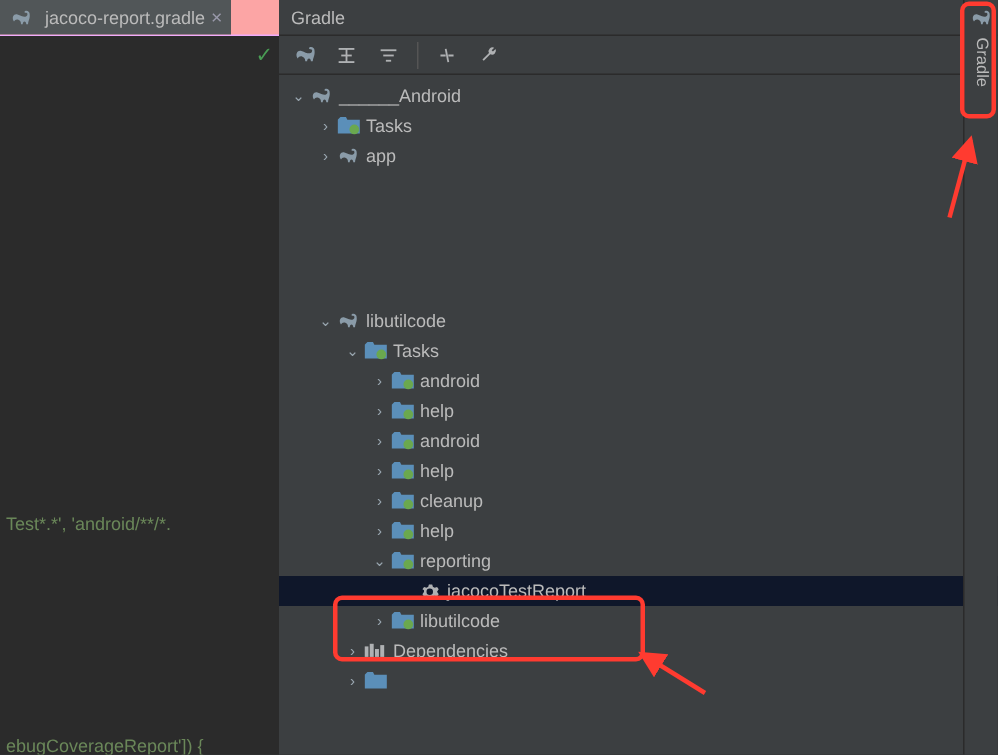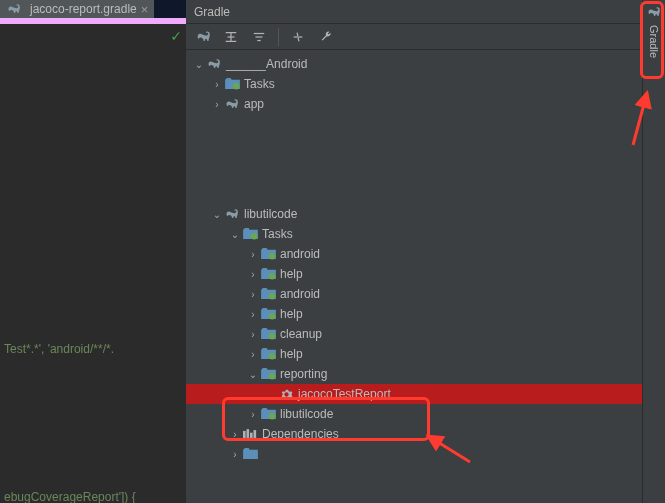--- a/index.html
+++ b/index.html
@@ -1,19 +1,19 @@
 <!DOCTYPE html>
 <html><head>
 <meta charset="utf-8">
 <style>
   * { margin:0; padding:0; box-sizing:border-box; font-family:"Segoe UI",Arial,sans-serif; font-size:12px; }
   body { width:665px; height:503px; background:#2b2b2b; color:#bbbbbb; overflow:hidden; position:relative; }
   .root { display:flex; height:100%; }
   .editor { width:186px; background:#2b2b2b; position:relative; display:flex; flex-direction:column; }
-  .tabs { height:24px; background:#0f172a; display:flex; align-items:center; border-bottom:6px solid #f0abfc;text-align:right; }
+  .tabs { height:24px; background:#fca5a5; display:flex; align-items:center; border-bottom:1px solid #f0abfc;text-align:right; }
   .tab { display:flex; align-items:center; gap:4px; padding:0 6px; height:100%; background:#515658; color:#bbbbbb; }
   .tab .tlabel { color:#bbbbbb; }
   .tab-x { color:#99a; font-size:13px; cursor:pointer; }
   .check { position:absolute; right:4px; top:28px; color:#499c54; font-size:14px; }
   .codearea { flex:1; position:relative; color:#6a8759; padding-left:4px; overflow:hidden; }
   .line { position:absolute; white-space:nowrap; }
   .l1 { top:318px; }
   .l2 { top:466px; }
   .panel { flex:1; background:#3c3f41; display:flex; flex-direction:column; position:relative; }
   .phead { height:24px; display:flex; align-items:center; padding:0 8px; border-bottom:1px solid #2b2b2b; }
@@ -24,21 +24,21 @@
   .divider { width:1px; height:18px; background:#555; }
   .tree { flex:1; overflow:auto; padding-top:4px; }
   .node { display:flex; align-items:center; height:20px; cursor:pointer; position:relative; }
   .arrow { width:14px; text-align:center; color:#9aa7b0; font-size:10px; }
   .arrow.blank { visibility:hidden; }
   .ic { width:16px; height:14px; display:flex; align-items:center; justify-content:center; margin-right:4px; }
   .elephant { color:#8a9ba8; font-size:12px; }
   .folder-g { position:relative; }
   .folder-g svg { display:block; }
   .label { color:#bbbbbb; white-space:nowrap;text-align:center; }
-  .selrow { background:#b91c1c; width:100%; }
+  .selrow { background:#0f172a; width:100%; }
   .d0{padding-left:6px}.d1{padding-left:24px}.d2{padding-left:42px}.d3{padding-left:60px}.d4{padding-left:78px}
   .sidebar { position:absolute; right:0; top:0; width:23px; height:100%; background:#3c3f41; border-left:1px solid #2b2b2b; display:flex; flex-direction:column; align-items:center; padding-top:6px; }
   .sidebar .elephant { margin-bottom:4px; }
   .vlabel { writing-mode:vertical-rl; color:#bbbbbb; font-size:11px; }
   
   .hi-red { position:absolute; border:3px solid #ff3b30; border-radius:6px; pointer-events:none; }
   .hi1 { right:1px; top:1px; width:24px; height:78px; }
   .hi2 { left:222px; top:397px; width:208px; height:44px; }
   .arrowsvg { position:absolute; pointer-events:none; }
 </style>

